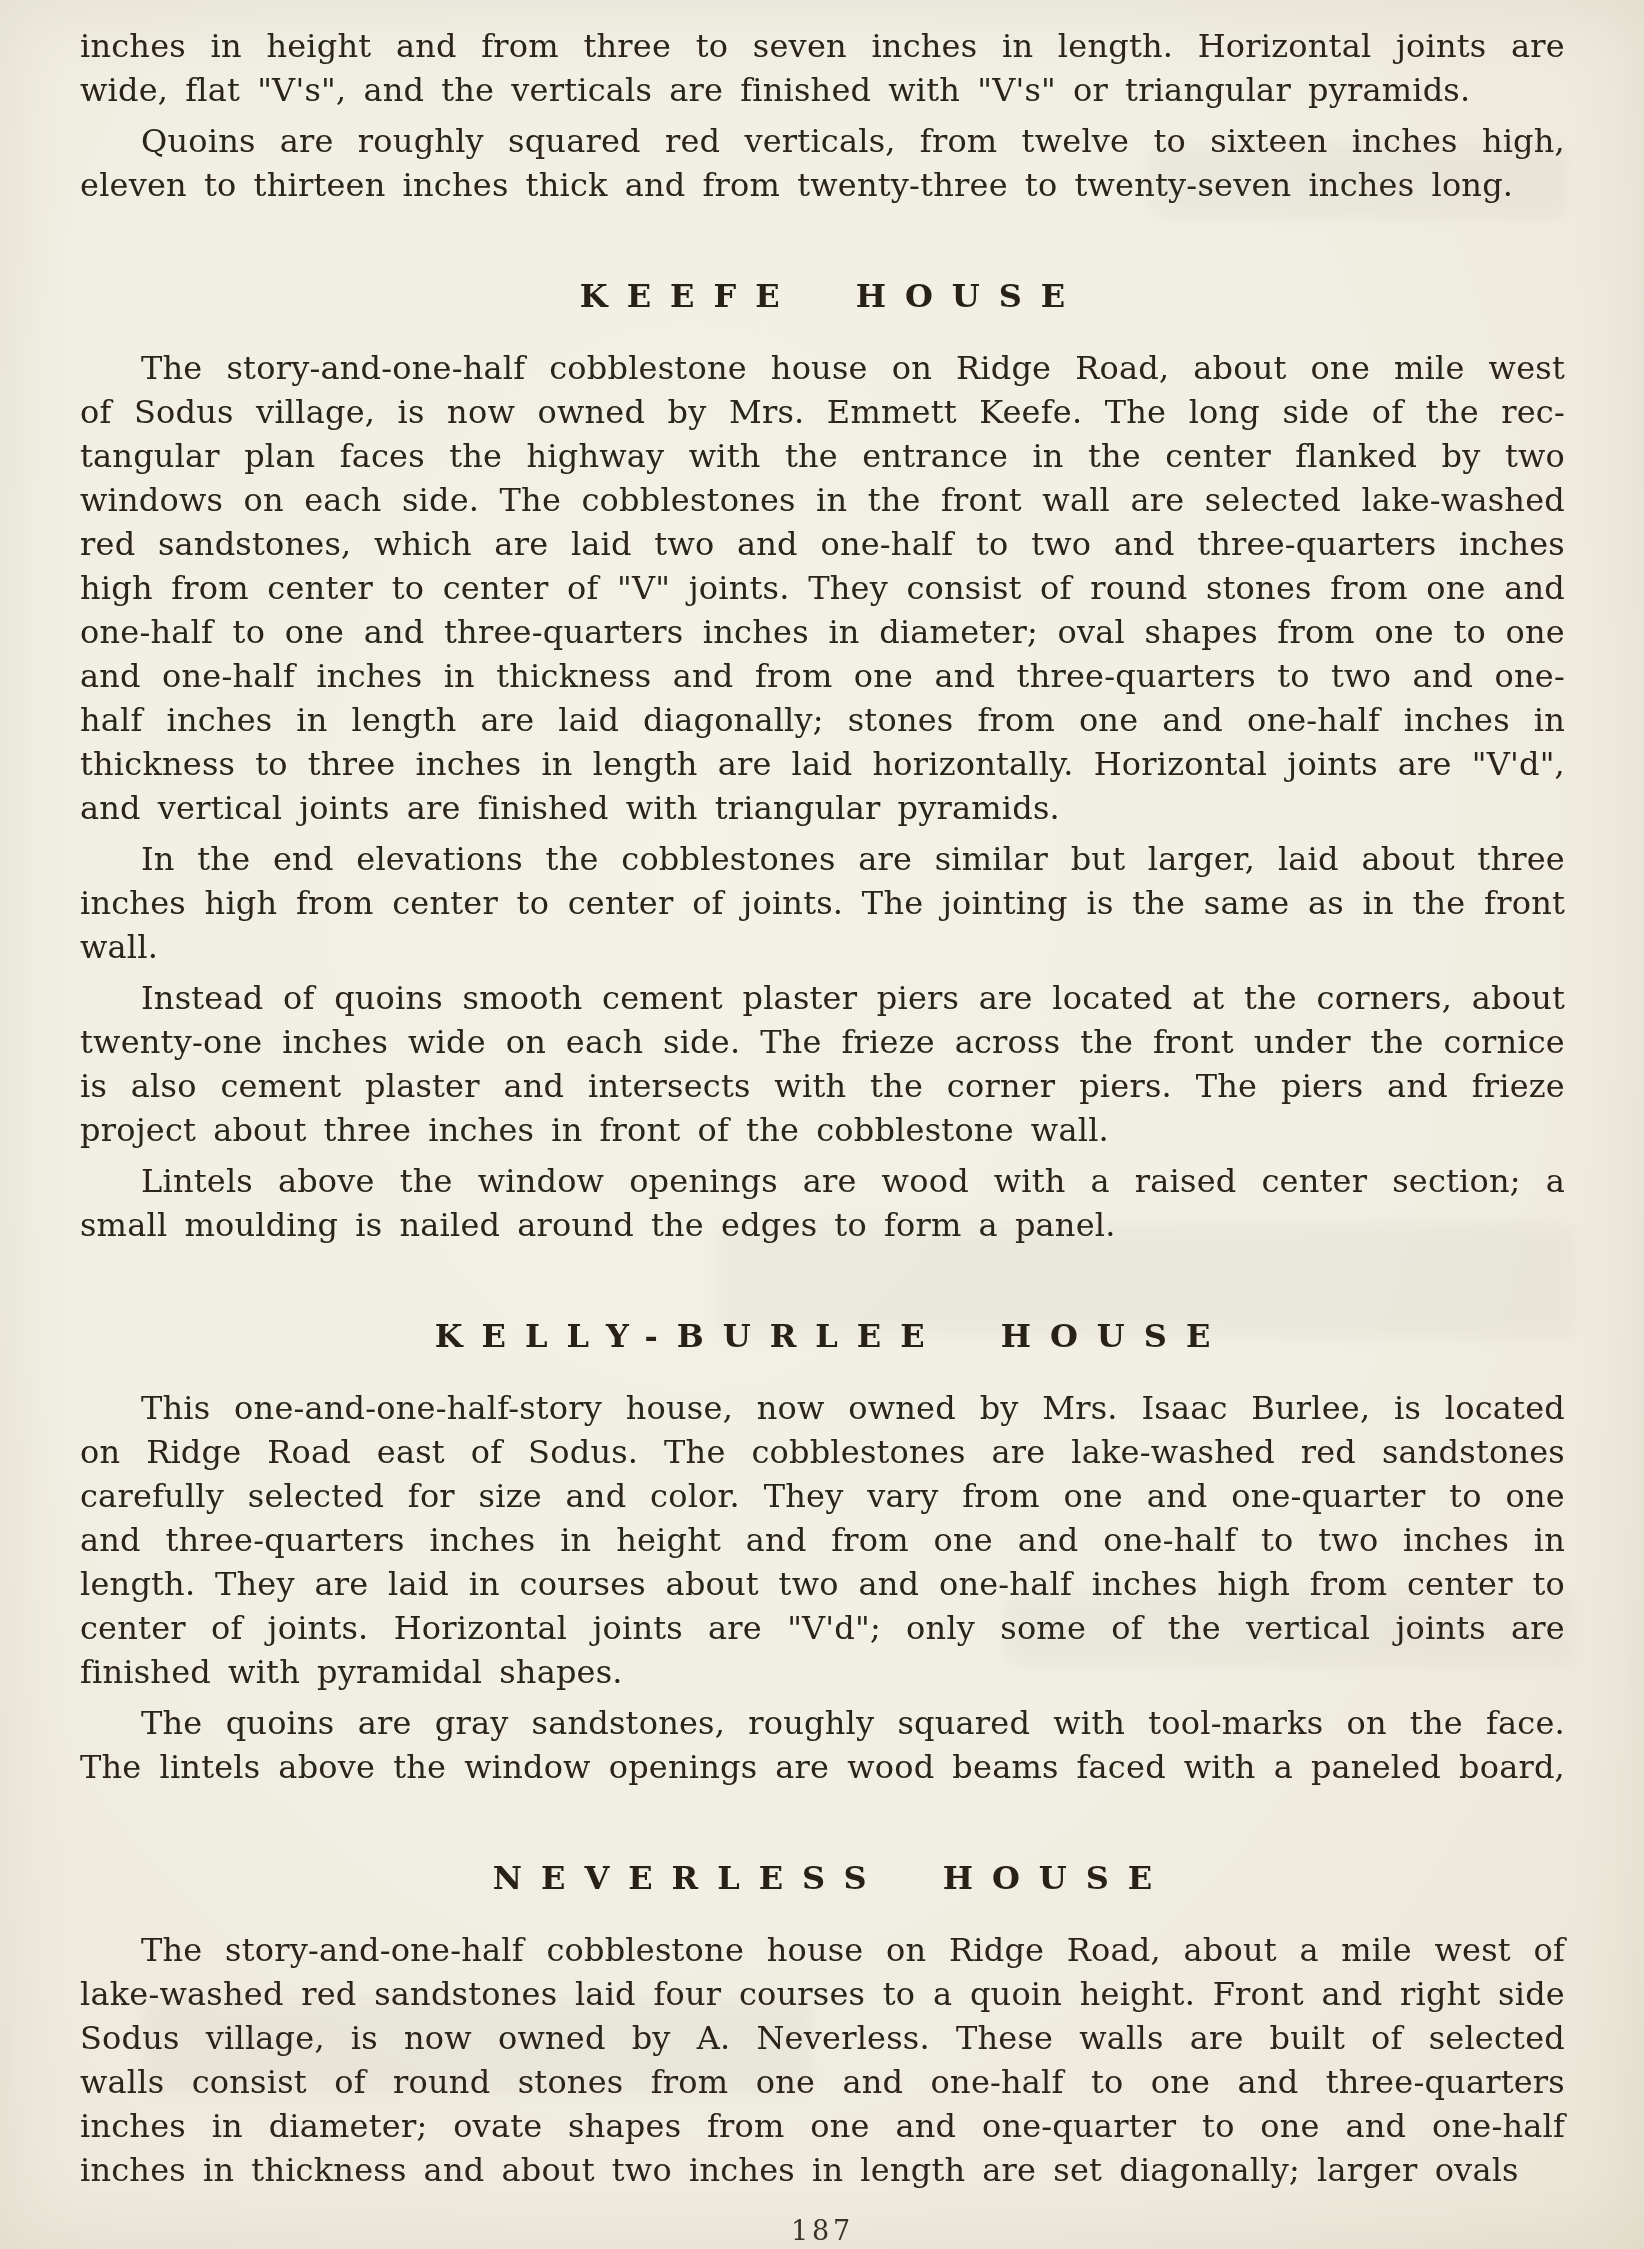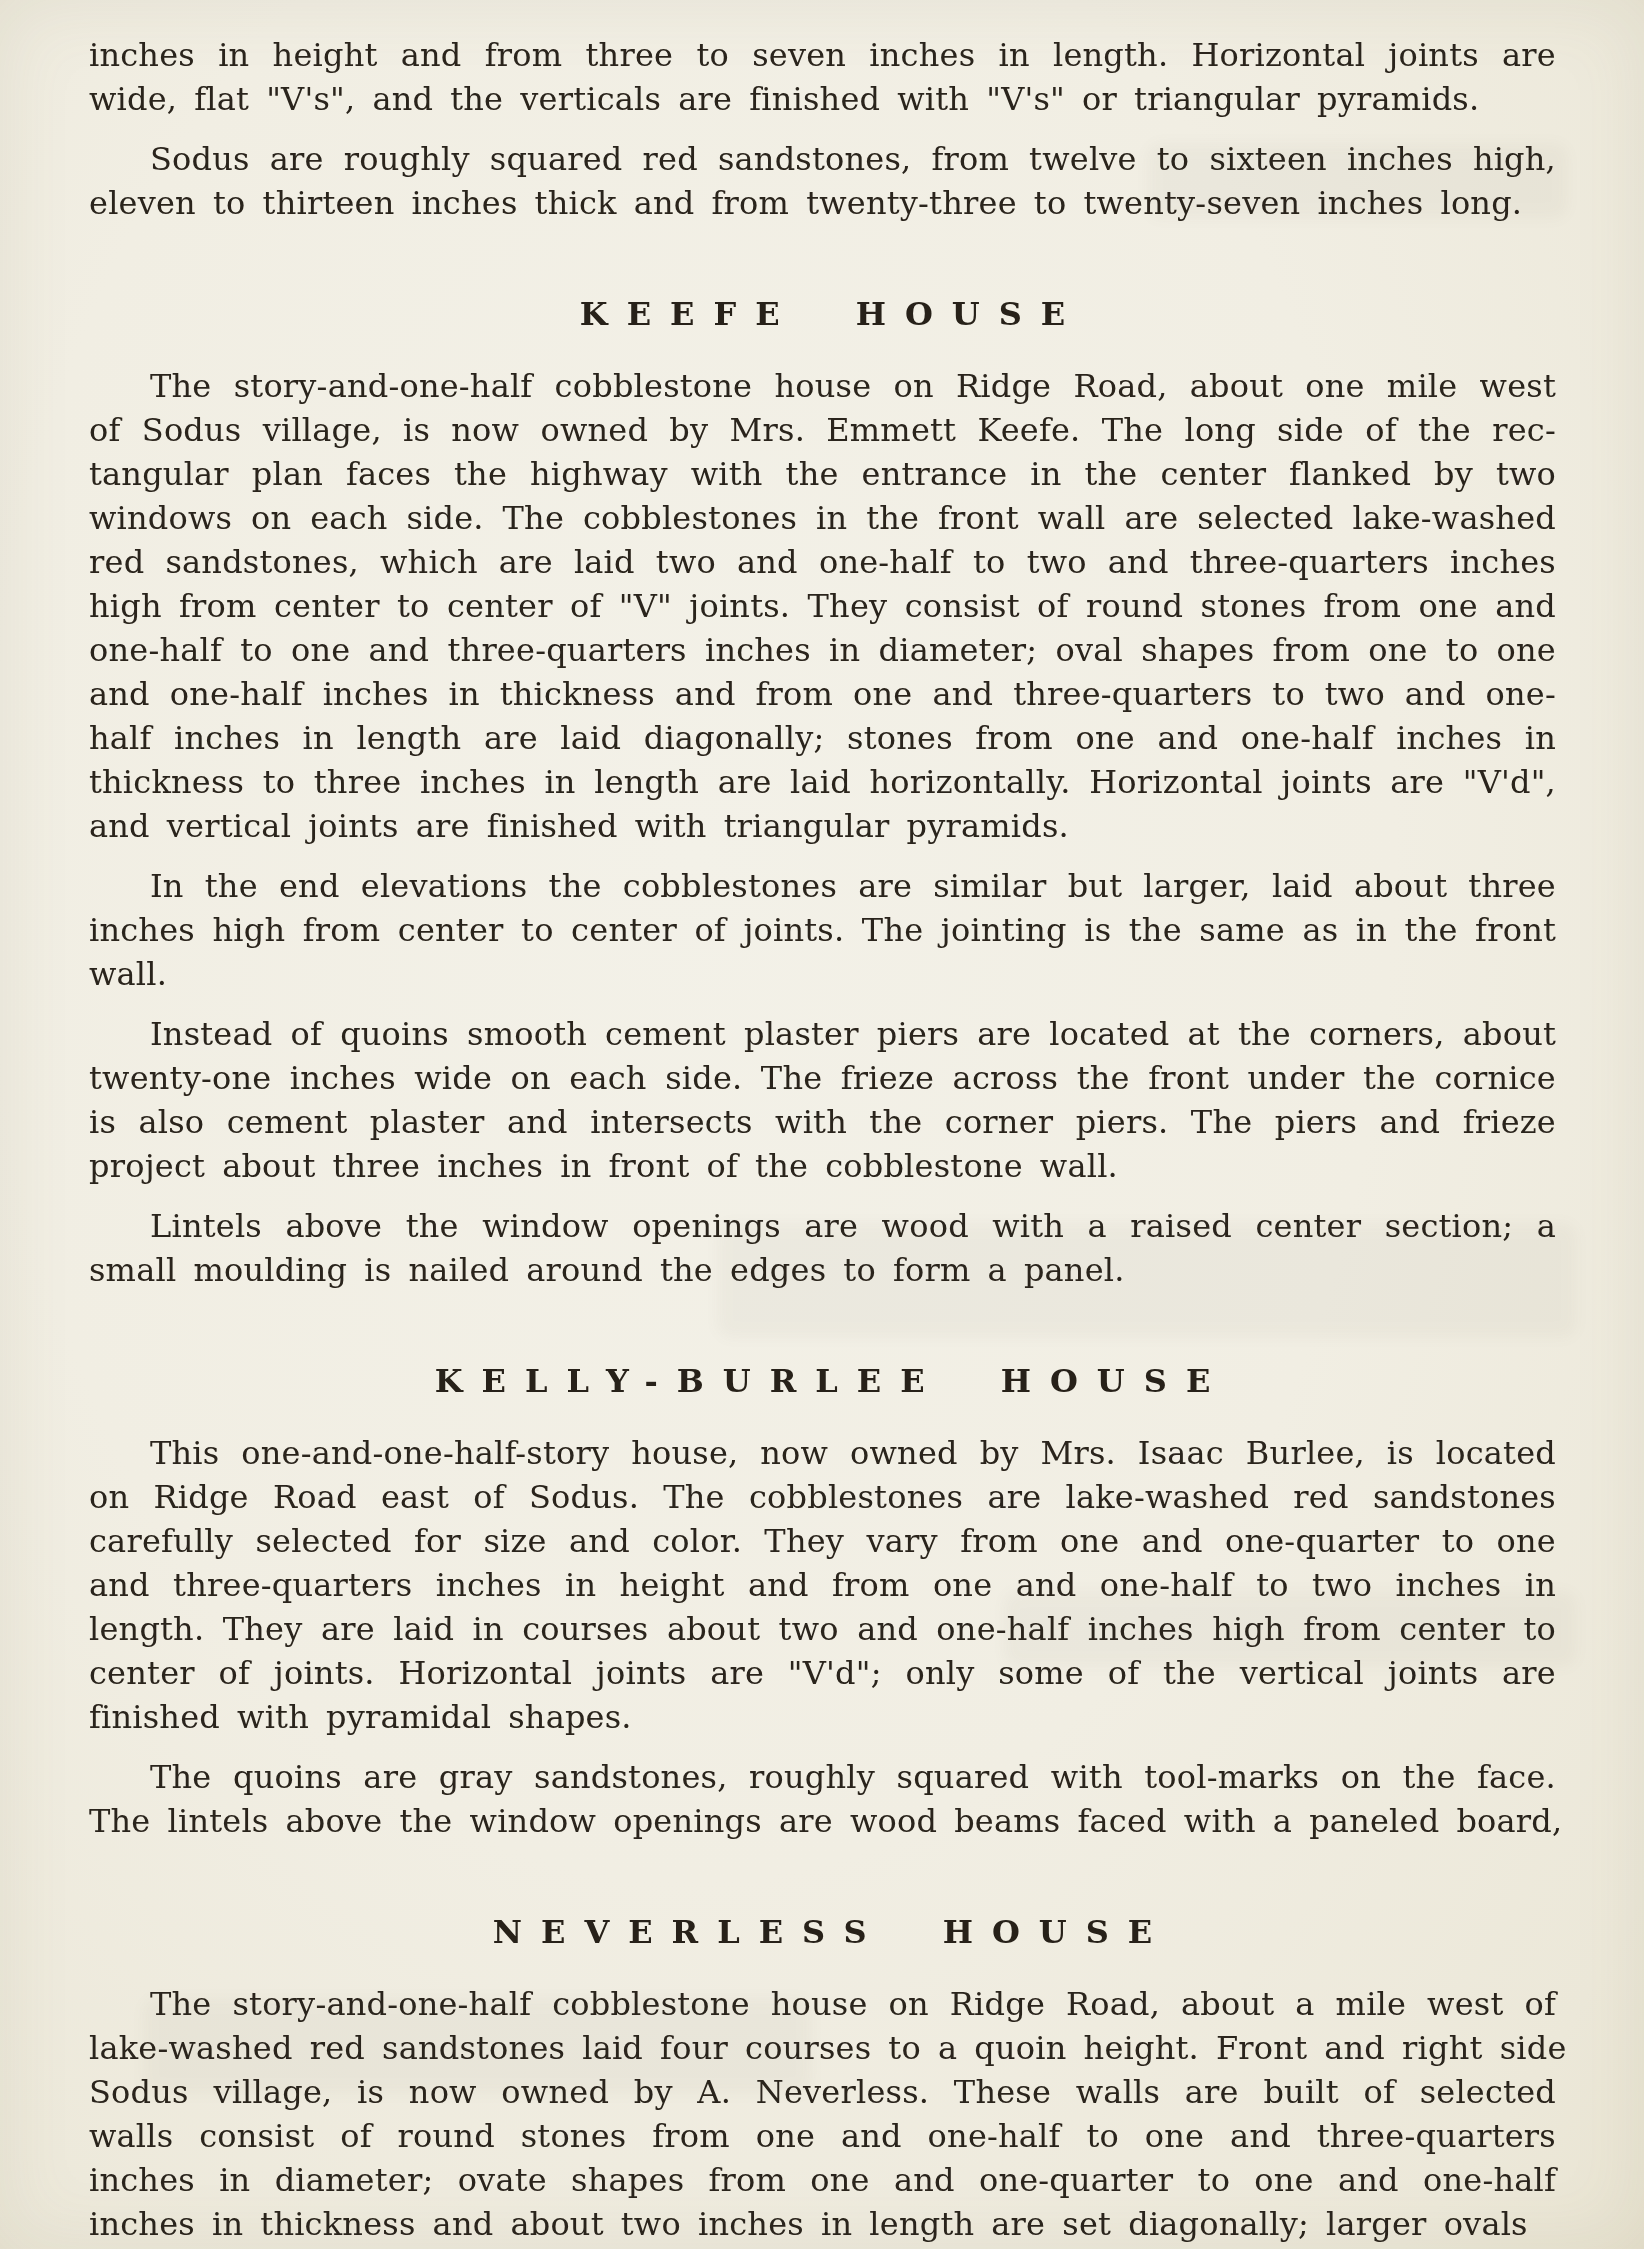--- a/index.html
+++ b/index.html
@@ -22,21 +22,21 @@
   .text-block {
     position: absolute;
     top: 17px;
     left: 73px;
     right: 73px;
     font-size: 32px;
     line-height: 44px;
     word-spacing: 6.7px;
     letter-spacing: 0.2px;
   }
-  p.para { margin: 16px; padding: 0; }
+  p.para { margin: 7px; padding: 0; }
   .line {
     display: block;
     height: 44px;
     white-space: nowrap;
     text-align: justify;
     text-align-last: justify;
   }
   .line.last {
     text-align-last: left;
   }
@@ -85,21 +85,21 @@
   <div class="ghost g3"></div>
   <div class="ghost g4"></div>
 
   <main class="text-block">
     <section id="content-root">
         <p class="para">
           <span class="line">inches in height and from three to seven inches in length. Horizontal joints are</span>
           <span class="line last">wide, flat "V's", and the verticals are finished with "V's" or triangular pyramids.</span>
         </p>
         <p class="para">
-          <span class="line indent">Sodus are roughly squared red sandstones, from twelve to sixteen inches high,</span>
+          <span class="line indent">Quoins are roughly squared red verticals, from twelve to sixteen inches high,</span>
           <span class="line last">eleven to thirteen inches thick and from twenty-three to twenty-seven inches long.</span>
         </p>
         <h2 class="heading">KEEFE HOUSE</h2>
         <p class="para">
           <span class="line indent">The story-and-one-half cobblestone house on Ridge Road, about one mile west</span>
           <span class="line">of Sodus village, is now owned by Mrs. Emmett Keefe. The long side of the rec-</span>
           <span class="line">tangular plan faces the highway with the entrance in the center flanked by two</span>
           <span class="line">windows on each side. The cobblestones in the front wall are selected lake-washed</span>
           <span class="line">red sandstones, which are laid two and one-half to two and three-quarters inches</span>
           <span class="line">high from center to center of "V" joints. They consist of round stones from one and</span>

